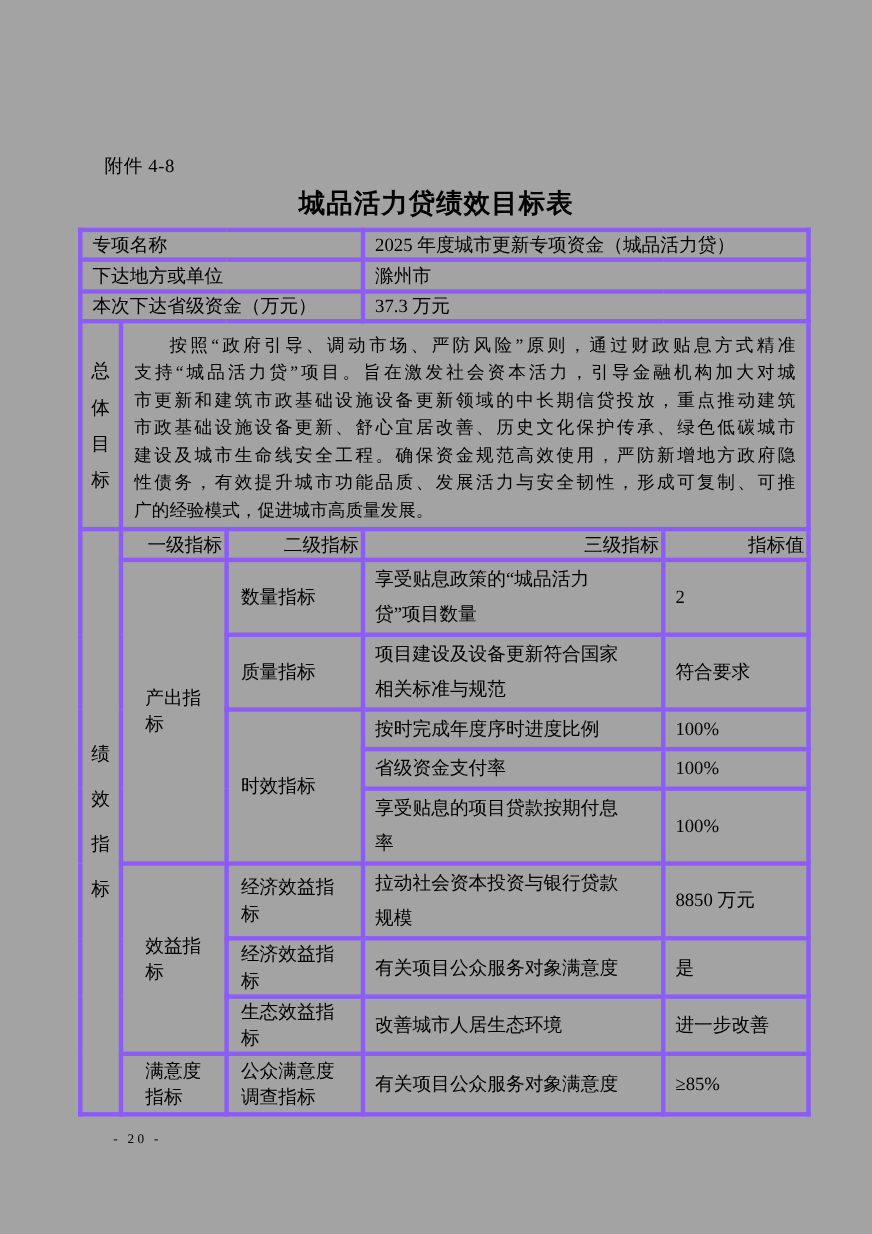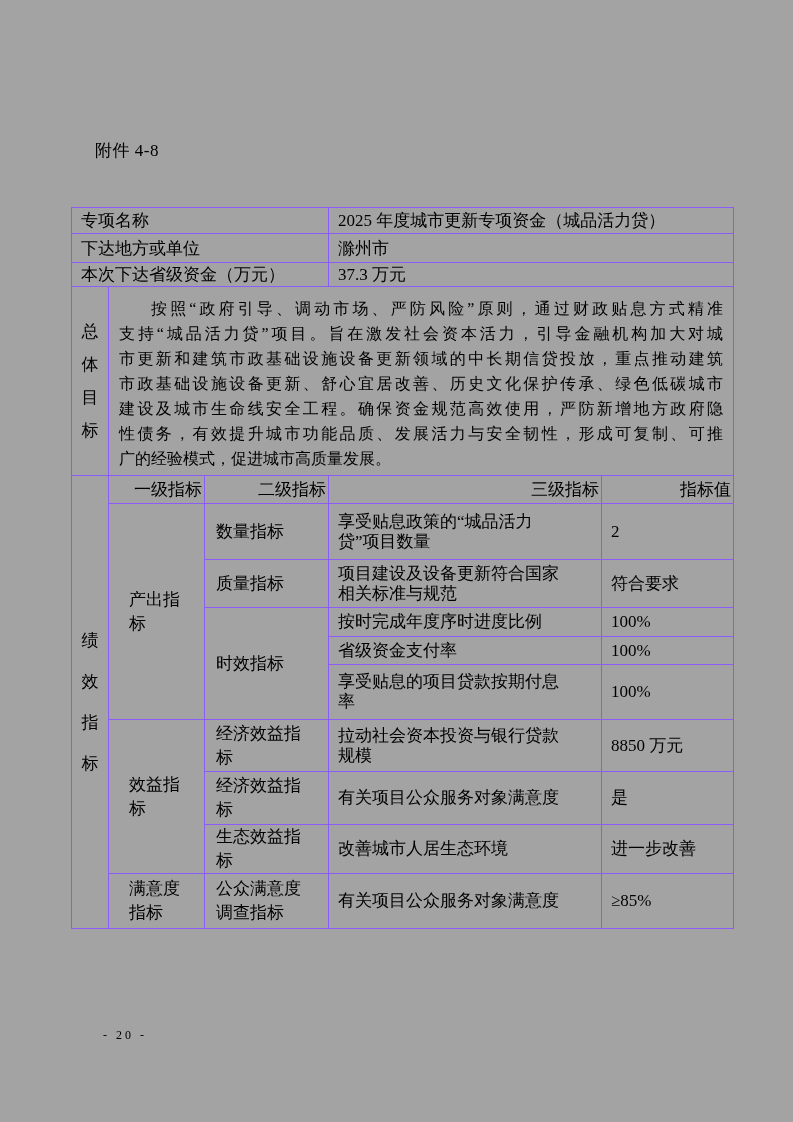--- a/index.html
+++ b/index.html
@@ -19,21 +19,21 @@
   .doc-title{
     position:absolute;left:0;top:169px;width:793px;
     text-align:center;font-size:24px;font-weight:bold;letter-spacing:1px;
   }
   table.main{
     position:absolute;left:71px;top:207px;
     width:662px;border-collapse:collapse;table-layout:fixed;
     font-size:17px;
   }
   table.main td{
-    border:1px solid #8b5cf6;
+    border:4px solid #8b5cf6;
     vertical-align:middle;
     overflow:hidden;
   }
   
   .tr-i1{height:26px}.tr-i2{height:29px}.tr-i3{height:24px}
   .tr-goal{height:189px}
   .tr-head{height:28px}
   .tr-d1{height:56px}.tr-d2{height:48px}.tr-d3{height:29px}
   .tr-d4{height:28px}.tr-d5{height:55px}.tr-d6{height:52px}
   .tr-d7{height:53px}.tr-d8{height:49px}.tr-d9{height:55px}
@@ -48,34 +48,35 @@
   .goal-line{
     font-size:16px;line-height:25px;
     text-align:justify;text-align-last:justify;
     white-space:nowrap;
   }
   .goal-line.first{text-indent:2em;}
   .goal-line.last{text-align-last:left;white-space:normal;}
   .hcell{text-align:right;padding:0 2px;}
   .l1cell{padding:0 20px;line-height:24px;}
   .l2cell{padding:0 11px;line-height:24px;}
-  .l3cell{padding:0 28px 0 9px;line-height:20px;}
+  .l3cell{padding:0 28px 0 9px;line-height:32px;}
   .valcell{padding:0 4px 0 9px;line-height:24px;}
   .footer-page{
     position:absolute;left:103px;top:1028px;
     font-size:12px;letter-spacing:3px;
   }
 </style>
 </head>
 <body>
 
 <div class="page">
 
   <div class="attachment">附件 4-8</div>
 
+  <div class="doc-title">城品活力贷绩效目标表</div>
 
   <table class="main">
     <colgroup>
       <col style="width:37px">
         <col style="width:96px">
         <col style="width:124px">
         <col style="width:273px">
         <col style="width:132px">
     </colgroup>
 

